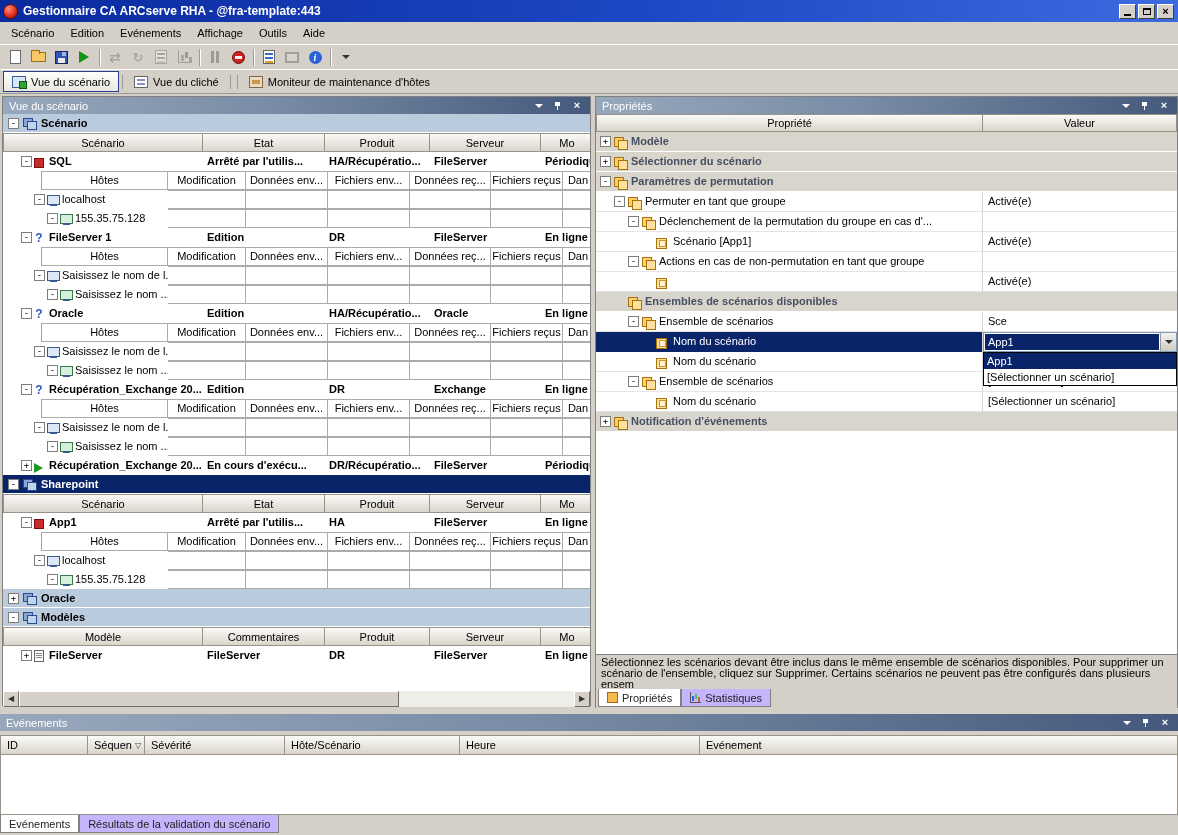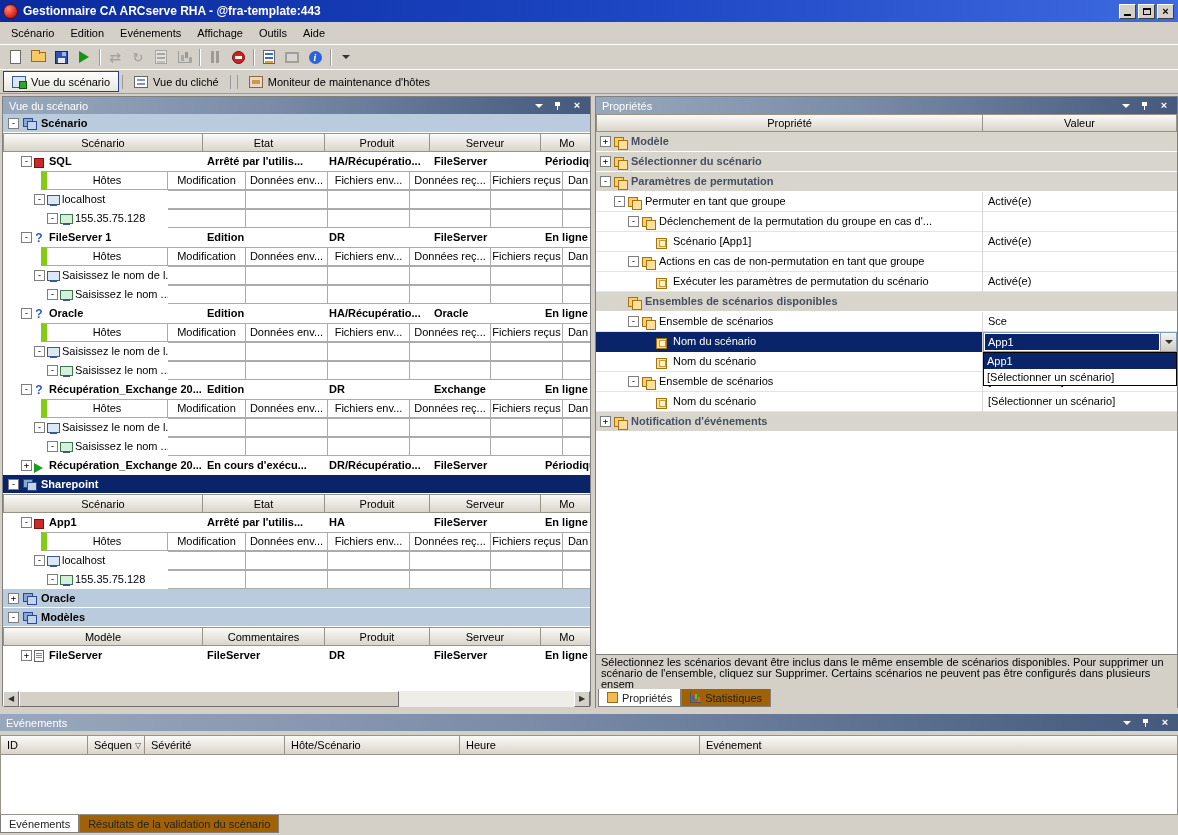--- a/index.html
+++ b/index.html
@@ -81,21 +81,21 @@
 .tgroup{position:absolute;left:0;top:0;right:0;bottom:0;background:#B9CBDC;display:flex;align-items:center;gap:4px;padding-left:5px;font-weight:bold;border-bottom:1px solid #fff}
 .tgroup.sel{background:#0A246A;color:#fff}
 .xbox{width:11px;height:11px;background:#fff;border:1px solid #7E7E7E;font:9px/9px "DejaVu Sans Mono",monospace;text-align:center;color:#000;flex:none;display:inline-block}
 .abs{position:absolute;top:3px}
 .xbox.abs{top:4px}
 .tlabel{position:absolute;top:0;height:19px;line-height:19px;white-space:nowrap;overflow:hidden}
 .tcell{position:absolute;top:0;height:19px;line-height:18px;padding-left:4px;white-space:nowrap;overflow:hidden}
 .thead{position:absolute;top:0;height:19px;line-height:18px;text-align:center;background:linear-gradient(#FBFAF7,#D9D5CB);border:1px solid #979388;border-left:none;overflow:hidden;white-space:nowrap}
 .thead.first{border-left:1px solid #979388}
 .bcell{position:absolute;top:0;height:19px;line-height:17px;text-align:center;background:#fff;border:1px solid #ABABAB;border-left:none;overflow:hidden;white-space:nowrap}
-.bcell.first{border-left:6px solid #84cc16}
+.bcell.first{border-left:1px solid #84cc16}
 .ic{display:inline-block;position:relative;width:14px;height:13px;vertical-align:middle;flex:none}
 .ic-group::before{content:"";position:absolute;left:0;top:1px;width:8px;height:7px;background:#89A7D4;border:1px solid #2A4C8F}
 .ic-group::after{content:"";position:absolute;left:4px;top:4px;width:8px;height:7px;background:#C2D4EC;border:1px solid #2A4C8F}
 .ic-stopped{width:10px;height:10px;background:#C92A2A;border:1px solid #7A1010;top:4px}
 .ic-running{width:0;height:0;border-left:9px solid #1C9C1C;border-top:5px solid transparent;border-bottom:5px solid transparent;top:5px}
 .ic-unknown{color:#2E58C8;font-weight:bold;font-size:12px;line-height:13px;width:10px;text-align:center;top:3px}
 .ic-host::before,.ic-host2::before{content:"";position:absolute;left:0;top:1px;width:11px;height:8px;background:#DCE8F6;border:1px solid #3A5A8C}
 .ic-host::after,.ic-host2::after{content:"";position:absolute;left:3px;top:10px;width:7px;height:2px;background:#3A5A8C}
 .ic-host2::before{background:#D6EEDA;border-color:#3A7A4A}
 .ic-template{width:10px;height:12px;background:#fff;border:1px solid #666;top:3px}
@@ -123,21 +123,21 @@
 .ic-leaf::before{content:"";position:absolute;left:0;top:2px;width:9px;height:9px;background:#FFE09A;border:1px solid #A5720F}
 .ic-leaf::after{content:"";position:absolute;left:3px;top:4px;width:5px;height:5px;background:#FFF3D2;border:1px solid #C99A3A}
 .combo{position:absolute;left:387px;top:0;right:0;height:20px;background:#fff;border:1px solid #7F9DB9;display:flex}
 .combo .cval{flex:1;background:#0A246A;color:#fff;line-height:16px;padding-left:3px;margin:1px;overflow:hidden;white-space:nowrap}
 .combo .cbtn2{width:16px;background:linear-gradient(#F4F3F0,#CFCBC2);border-left:1px solid #999;display:flex;align-items:center;justify-content:center;flex:none}
 .dropdown{position:absolute;left:387px;top:255px;width:194px;background:#fff;border:1px solid #000;z-index:10}
 .dd-item{height:16px;line-height:16px;padding-left:3px;white-space:nowrap;overflow:hidden}
 .dd-item.sel{background:#0A246A;color:#fff}
 .phelp{position:absolute;left:0;top:557px;width:581px;height:35px;background:#D4D0C8;border-top:1px solid #808080;padding:2px 5px;line-height:11px;overflow:hidden}
 .ptabs{position:absolute;left:0;top:592px;width:581px;height:20px;background:#D4D0C8;display:flex;align-items:flex-start;padding-left:2px}
-.btab{display:flex;align-items:center;gap:4px;height:18px;padding:0 8px;border:1px solid #808080;border-top:none;background:#a16207;color:#222;white-space:nowrap}
+.btab{display:flex;align-items:center;gap:4px;height:18px;padding:0 8px;border:1px solid #808080;border-top:none;background:#c4b5fd;color:#222;white-space:nowrap}
 .btab.active{background:#FFF}
 .bticon{display:inline-block;width:11px;height:11px;position:relative;flex:none}
 .properties-tab-icon{background:#F4B94F;border:1px solid #9A6A1A}
 .statistics-tab-icon{border-bottom:1px solid #555;border-left:1px solid #555}
 .statistics-tab-icon::after{content:"";position:absolute;left:1px;bottom:1px;width:2px;height:5px;background:#36C;box-shadow:3px -2px 0 #3C6,6px 1px 0 #C63}
 
 
 .ehead{position:absolute;left:0;top:21px;height:20px;width:1178px;display:flex}
 .ecell{height:20px;line-height:19px;padding-left:6px;background:linear-gradient(#FBFAF7,#D9D5CB);border:1px solid #979388;border-left:none;overflow:hidden;white-space:nowrap;display:flex;align-items:center;gap:3px}
 .ecell.first{border-left:1px solid #979388}
@@ -409,21 +409,21 @@
       </div>
       <div class="prow">
         <div class="plabel"><span class="ic abs ic-leaf" style="left: 60px;"></span><span class="plab-text" style="left: 77px;">Scénario [App1]</span></div>
         <div class="pvalue">Activé(e)</div>
       </div>
       <div class="prow">
         <div class="plabel"><span class="xbox abs" style="left: 32px;">-</span><span class="ic abs ic-docs" style="left: 46px;"></span><span class="plab-text" style="left: 63px;">Actions en cas de non-permutation en tant que groupe</span></div>
         <div class="pvalue"></div>
       </div>
       <div class="prow">
-        <div class="plabel"><span class="ic abs ic-leaf" style="left: 60px;"></span><span class="plab-text" style="left: 77px;">Exécuter les paramètres de permutation du scénario</span></div>
+        <div class="plabel"><span class="ic abs ic-leaf" style="left: 60px;"></span></div>
         <div class="pvalue">Activé(e)</div>
       </div>
       <div class="prow grp">
         <div class="plabel"><span class="ic abs ic-docs" style="left: 32px;"></span><span class="plab-text bold" style="left: 49px;">Ensembles de scénarios disponibles</span></div>
       </div>
       <div class="prow">
         <div class="plabel"><span class="xbox abs" style="left: 32px;">-</span><span class="ic abs ic-docs" style="left: 46px;"></span><span class="plab-text" style="left: 63px;">Ensemble de scénarios</span></div>
         <div class="pvalue">Sce</div>
       </div>
       <div class="prow sel">

